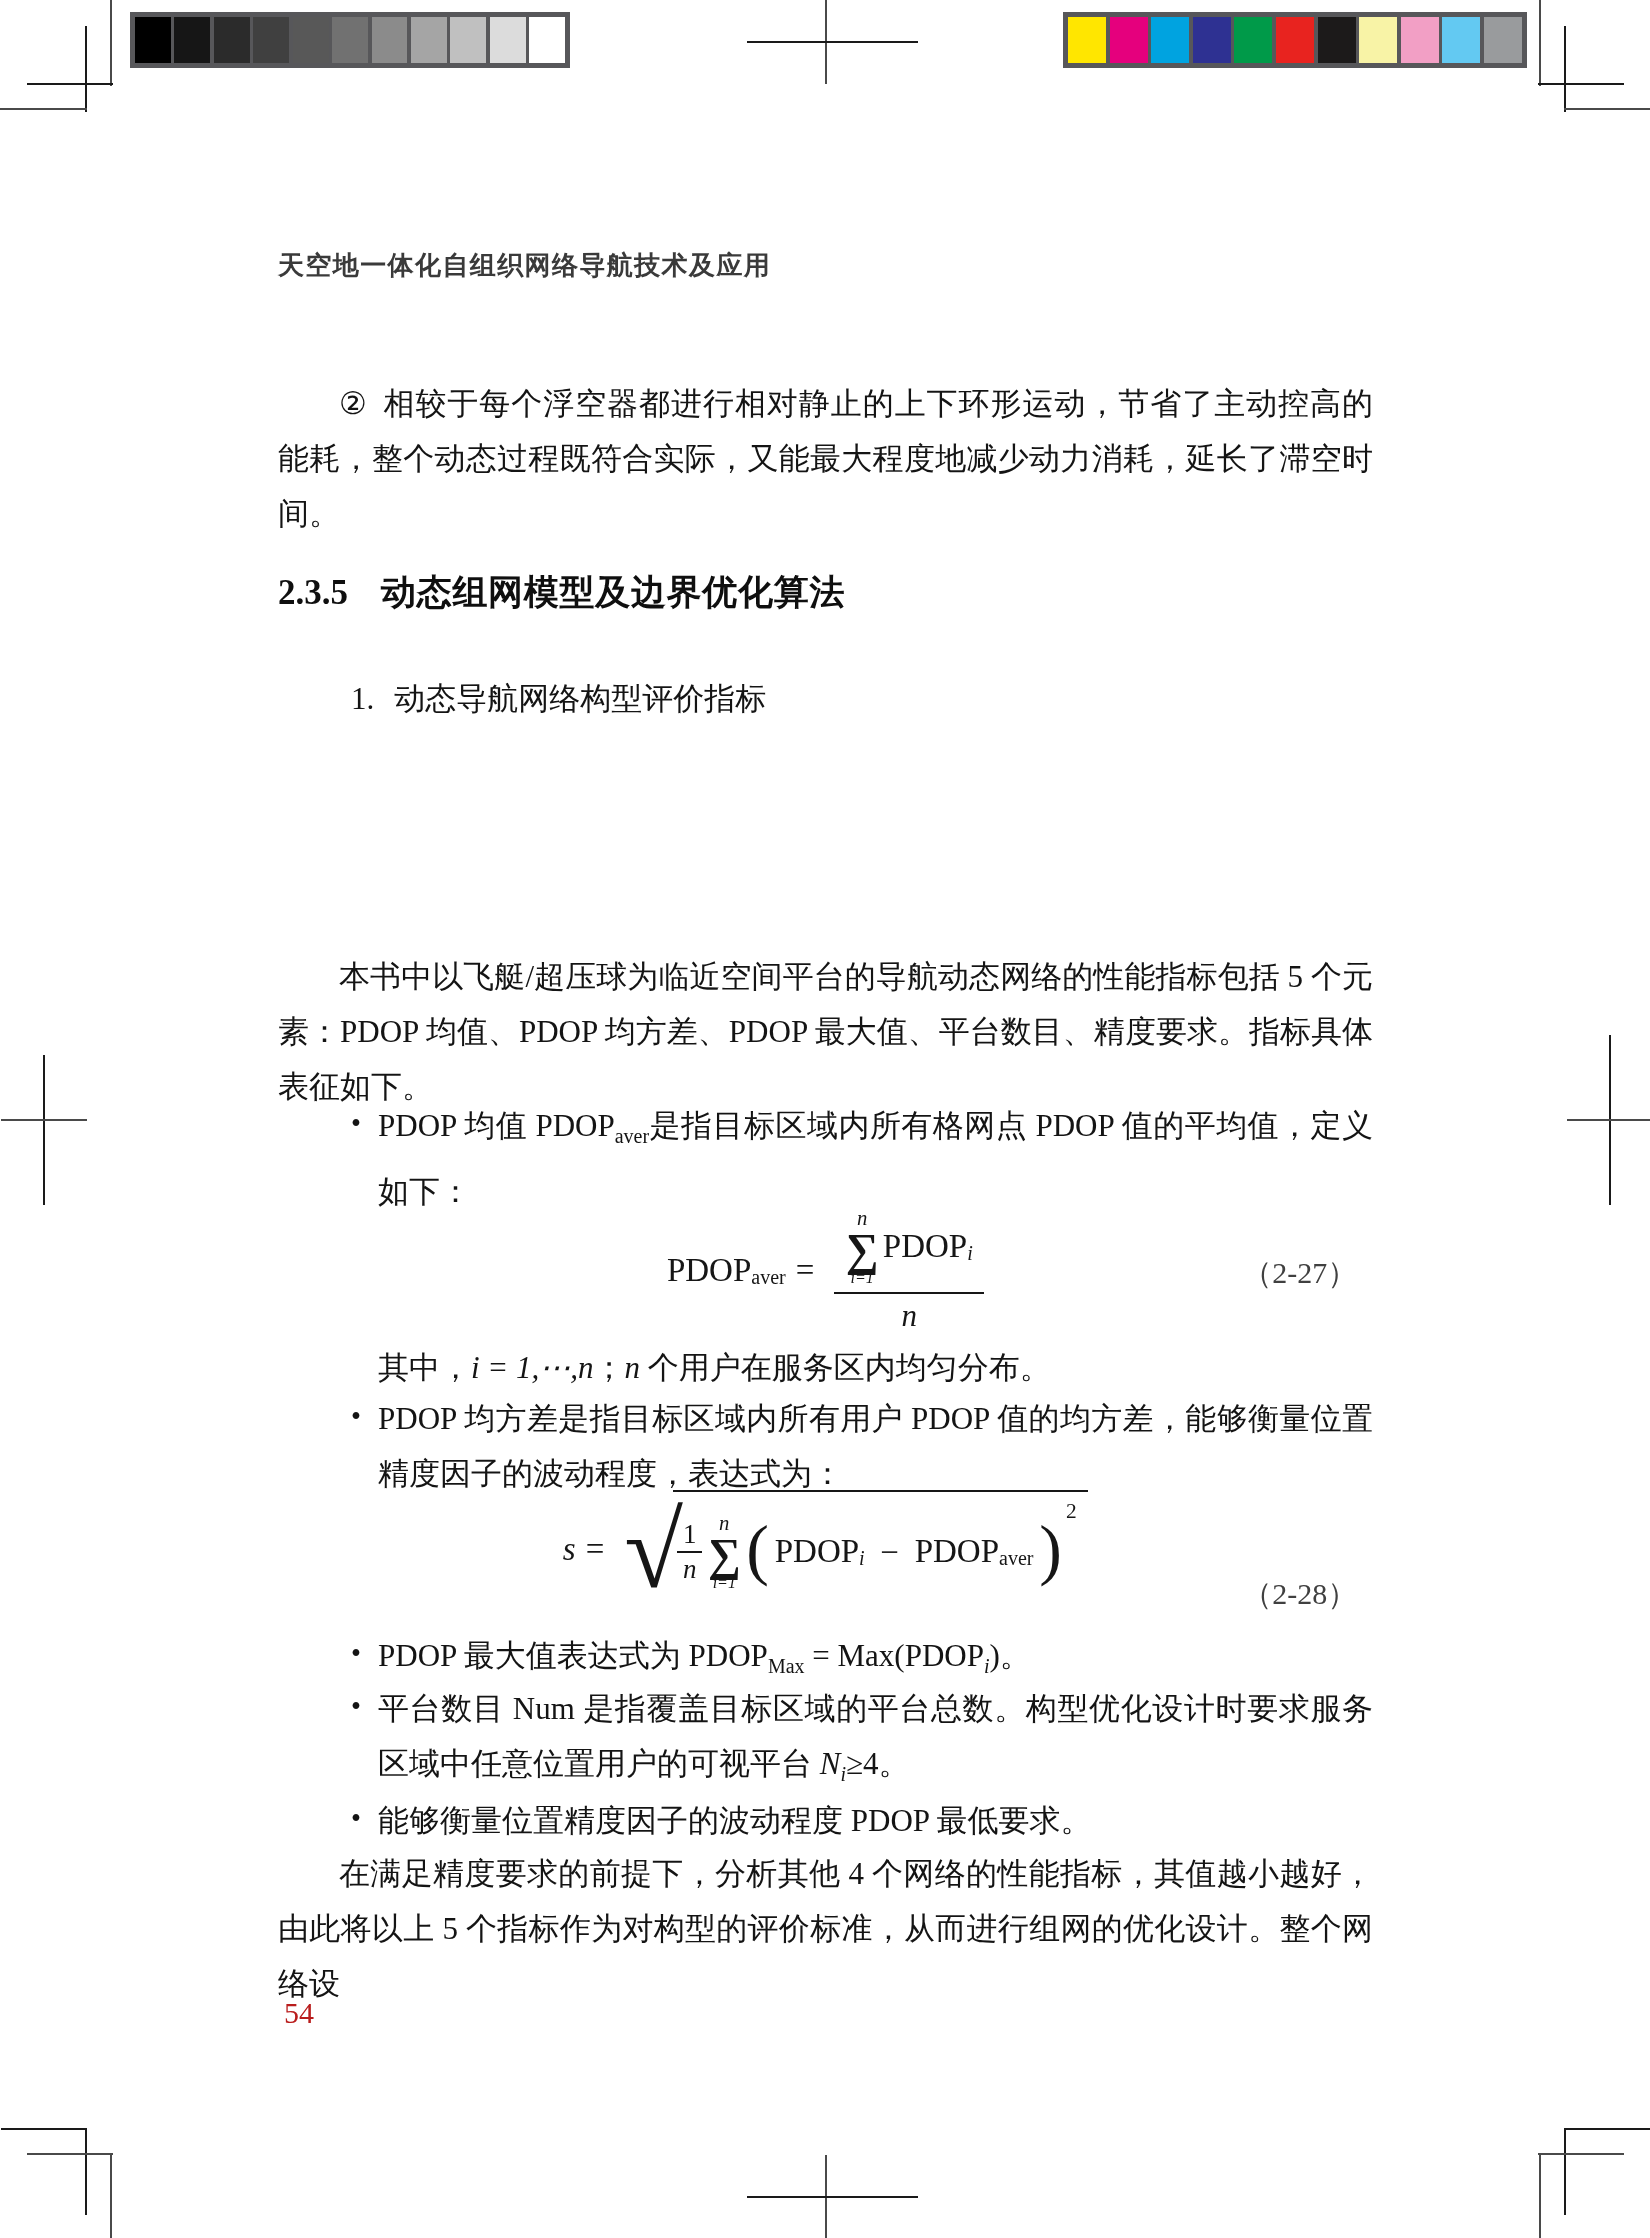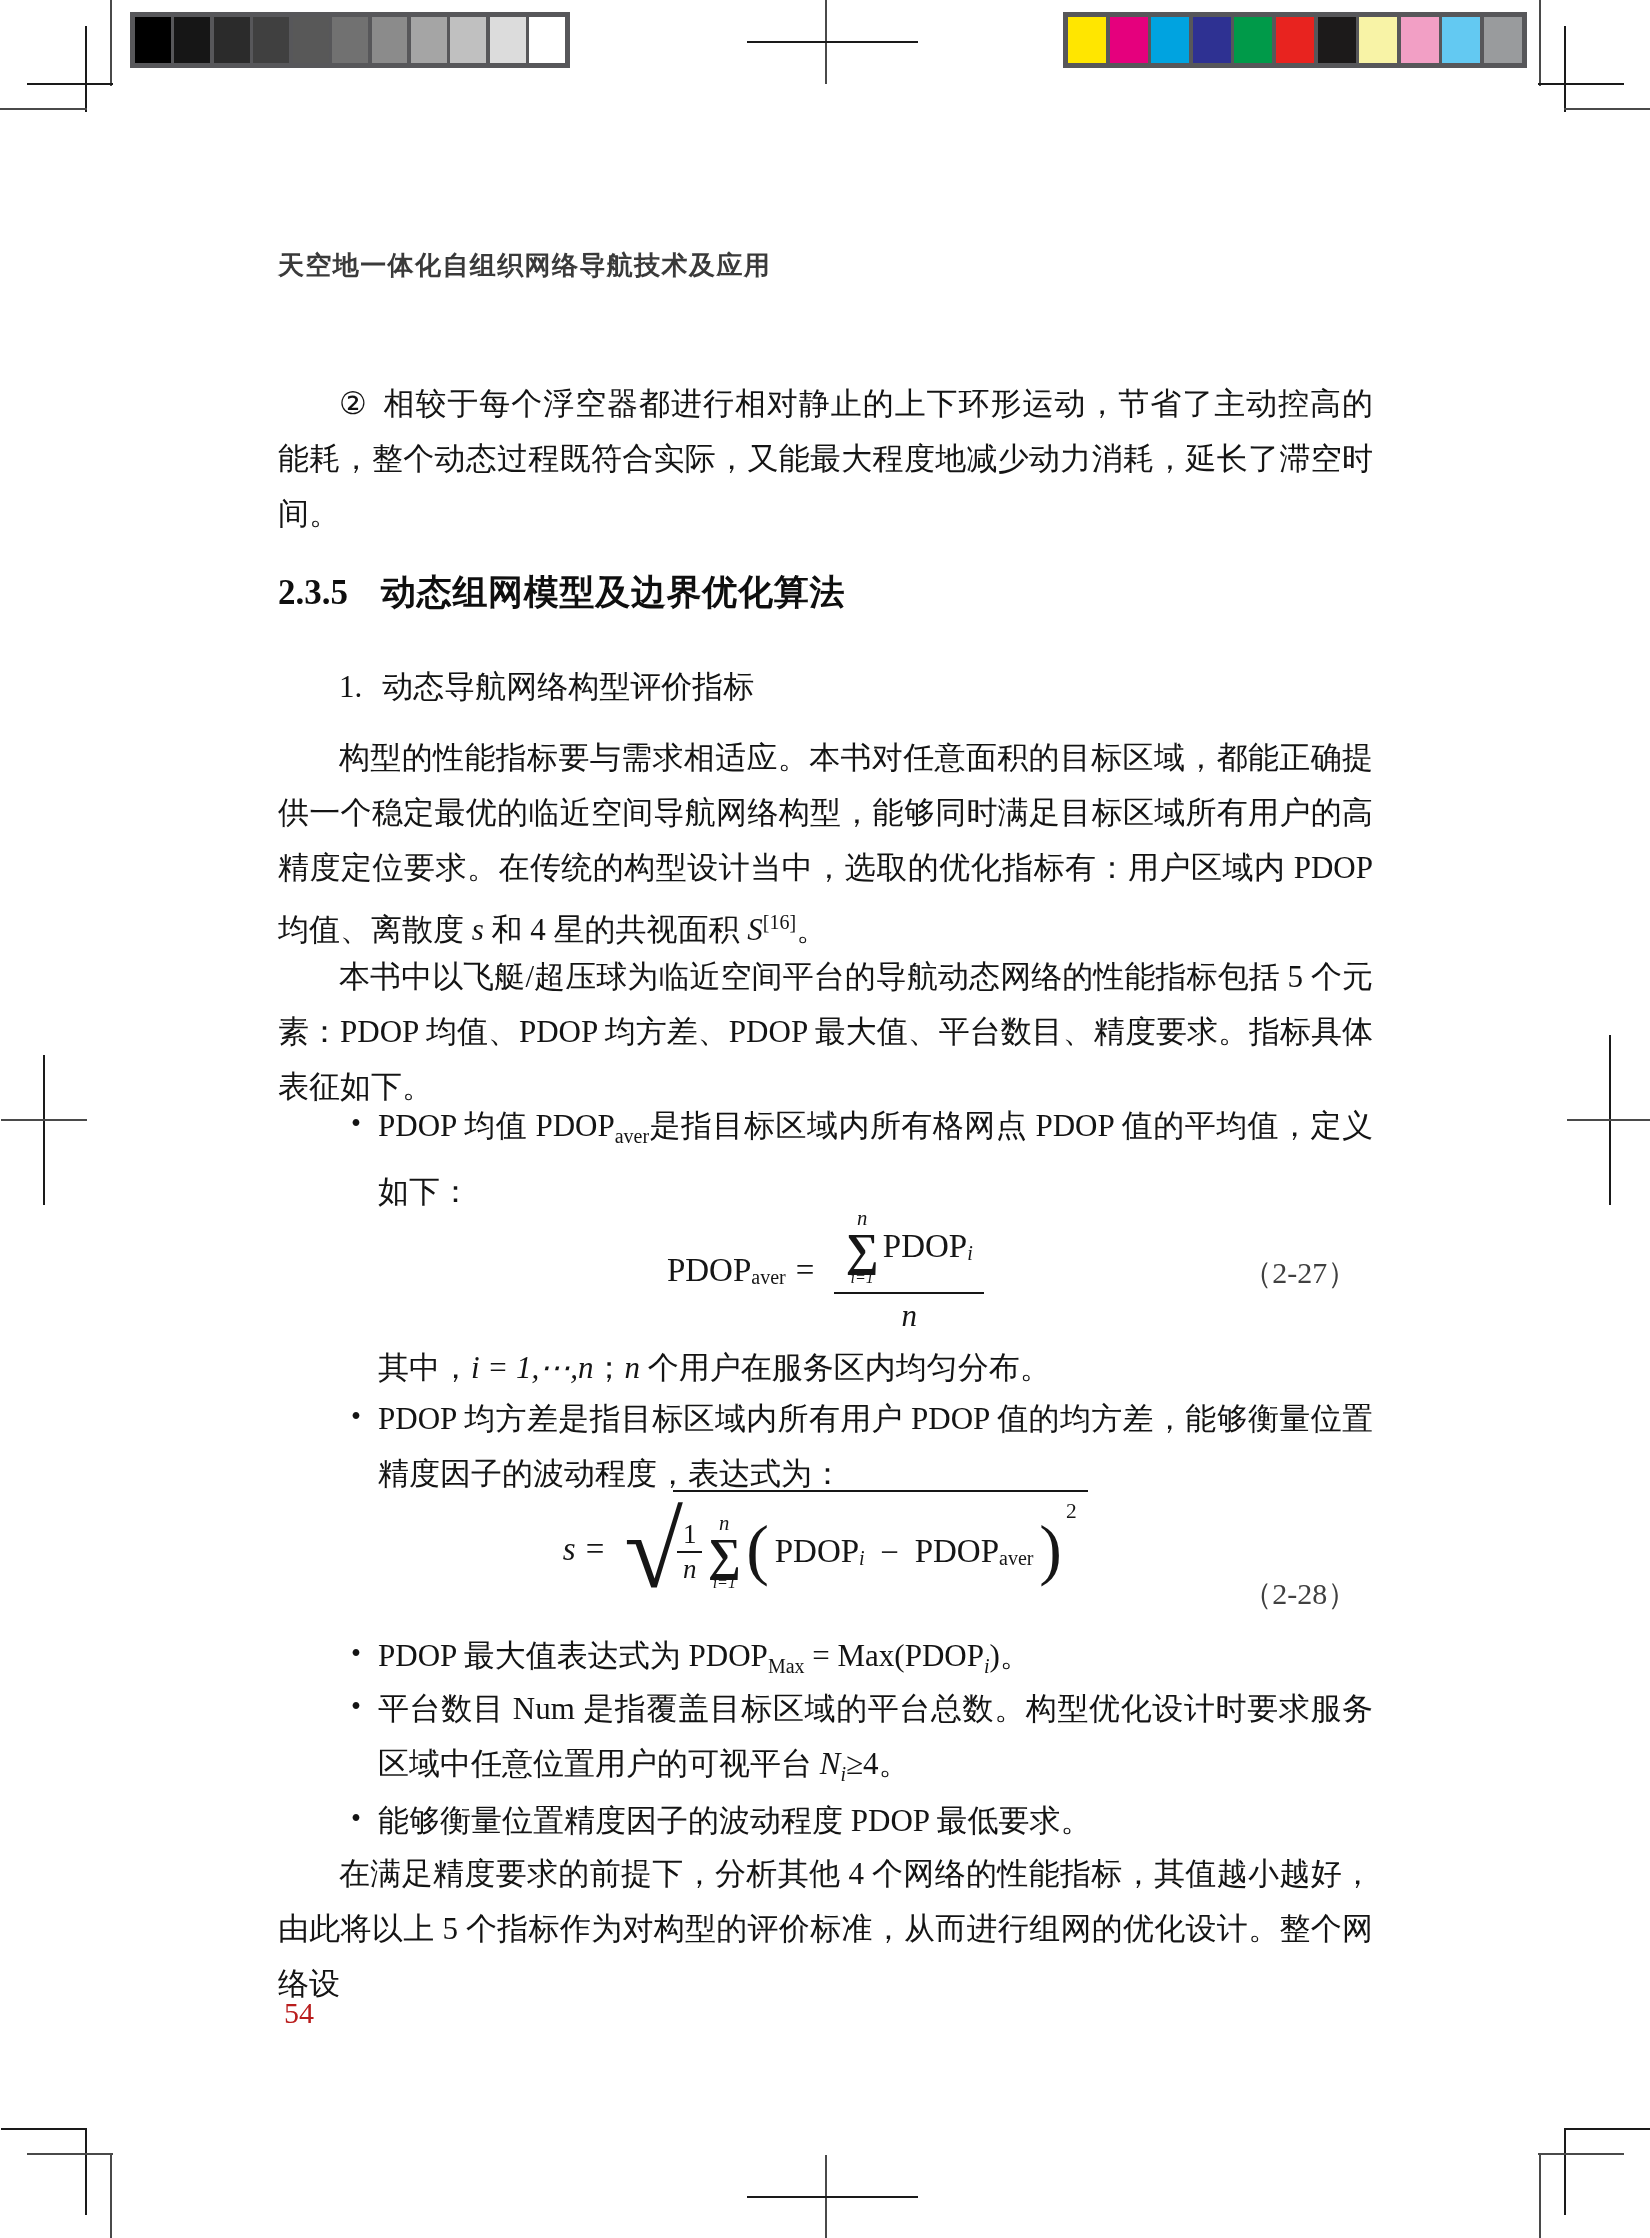--- a/index.html
+++ b/index.html
@@ -12,21 +12,21 @@
   .running-head{position:absolute;left:278px;top:248px;font-size:26px;font-weight:bold;
                 color:#3a3a3a;letter-spacing:1.4px;font-family:"Liberation Serif", serif;}
   .para{position:absolute;left:278px;width:1095px;margin:0;font-size:31px;line-height:55px;
         color:#141414;}
   .justify{text-align:justify;}
   .indent{text-indent:61px;}
   .marker{margin-right:15.7px;}
   .section{position:absolute;left:278px;width:1095px;margin:0;font-size:35px;color:#0f0f0f;}
   .sec-num{font-family:"Liberation Serif", serif;font-weight:bold;margin-right:33px;}
   .sec-title{font-family:Liberation Serif, serif;font-weight:bold;letter-spacing:0.7px;}
-  .subsection{position:absolute;left:339px;width:1033px;margin:0;font-size:31px;font-weight:500;
+  .subsection{position:absolute;left:339px;width:1033px;margin:12px;font-size:31px;font-weight:500;
               font-family:"Liberation Sans", sans-serif;color:#141414;}
   .sub-num{font-family:"Liberation Serif", serif;margin-right:20px;}
   .bullet{position:absolute;left:278px;width:1095px;box-sizing:border-box;padding-left:100px;
           font-size:31px;line-height:55px;color:#141414;text-align:justify;}
   .dot{position:absolute;left:73px;top:-2.1px;font-size:28.5px;}
   i{font-style:italic;}
   sub{font-size:20px;}
   sup{font-size:20px;}
   .where{padding-left:100px;box-sizing:border-box;text-align:left;}
   
@@ -121,21 +121,20 @@
     </div>
 
   <div class="running-head">天空地一体化自组织网络导航技术及应用</div>
 
   <p class="para indent justify" style="top:376px;"><span class="marker">②</span><span>相较于每个浮空器都进行相对静止的上下环形运动，节省了主动控高的能耗，整个动态过程既符合实际，又能最大程度地减少动力消耗，延长了滞空时间。</span></p>
 
   <h2 class="section" style="top:569px;"><span class="sec-num">2.3.5</span><span class="sec-title">动态组网模型及边界优化算法</span></h2>
 
   <h3 class="subsection" style="top:666px;"><span class="sub-num">1.</span><span>动态导航网络构型评价指标</span></h3>
 
-  <p class="para indent justify" style="top:730px;"><span>构型的性能指标要与需求相适应。本书对任意面积的目标区域，都能正确提供一个稳定最优的临近空间导航网络构型，能够同时满足目标区域所有用户的高精度定位要求。在传统的构型设计当中，选取的优化指标有：用户区域内 PDOP 均值、离散度 </span><i>s</i><span> 和 4 星的共视面积 </span><i>S</i><sup>[16]</sup><span>。</span></p>
 
   <p class="para indent justify" style="top:949px;">本书中以飞艇/超压球为临近空间平台的导航动态网络的性能指标包括 5 个元素：PDOP 均值、PDOP 均方差、PDOP 最大值、平台数目、精度要求。指标具体表征如下。</p>
 
   <div class="bullet" style="top:1098px;">
     <span class="dot">•</span>
     <span>PDOP 均值 PDOP</span><sub>aver</sub><span>是指目标区域内所有格网点 PDOP 值的平均值，定义如下：</span>
   </div>
 
   <div class="equation" style="top:1202px;height:138px;">
     <div class="eq-center">

